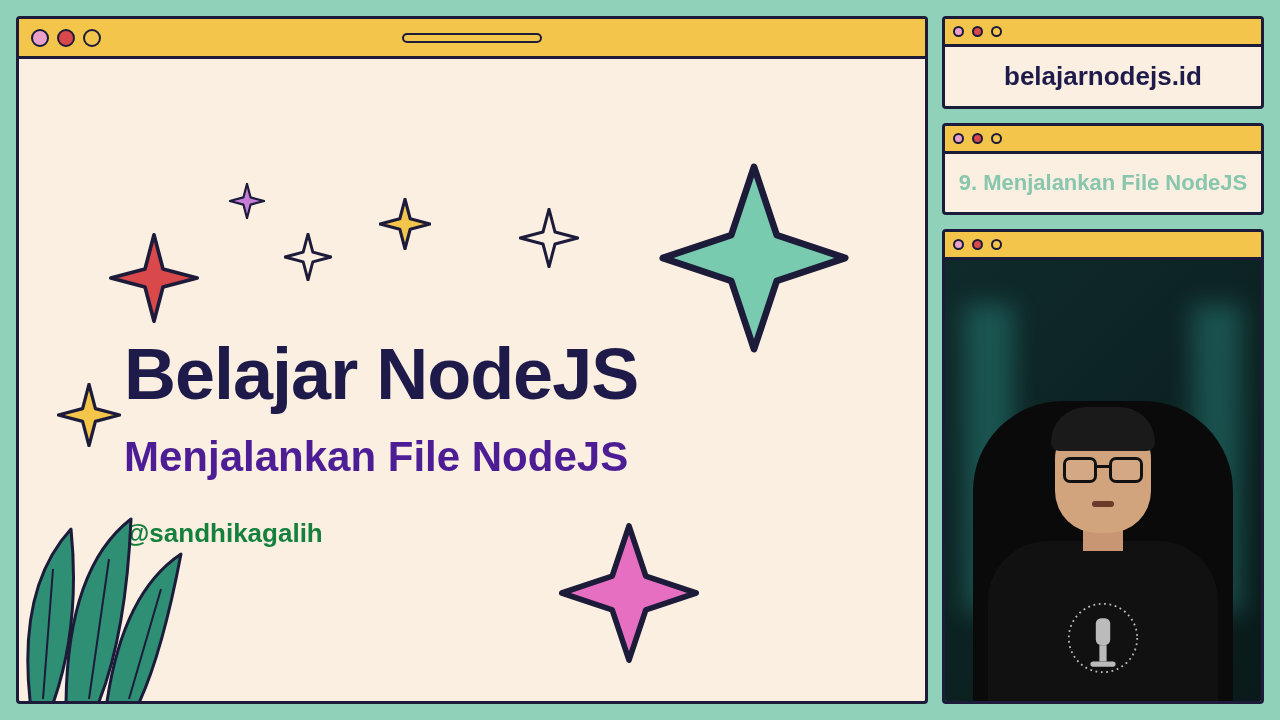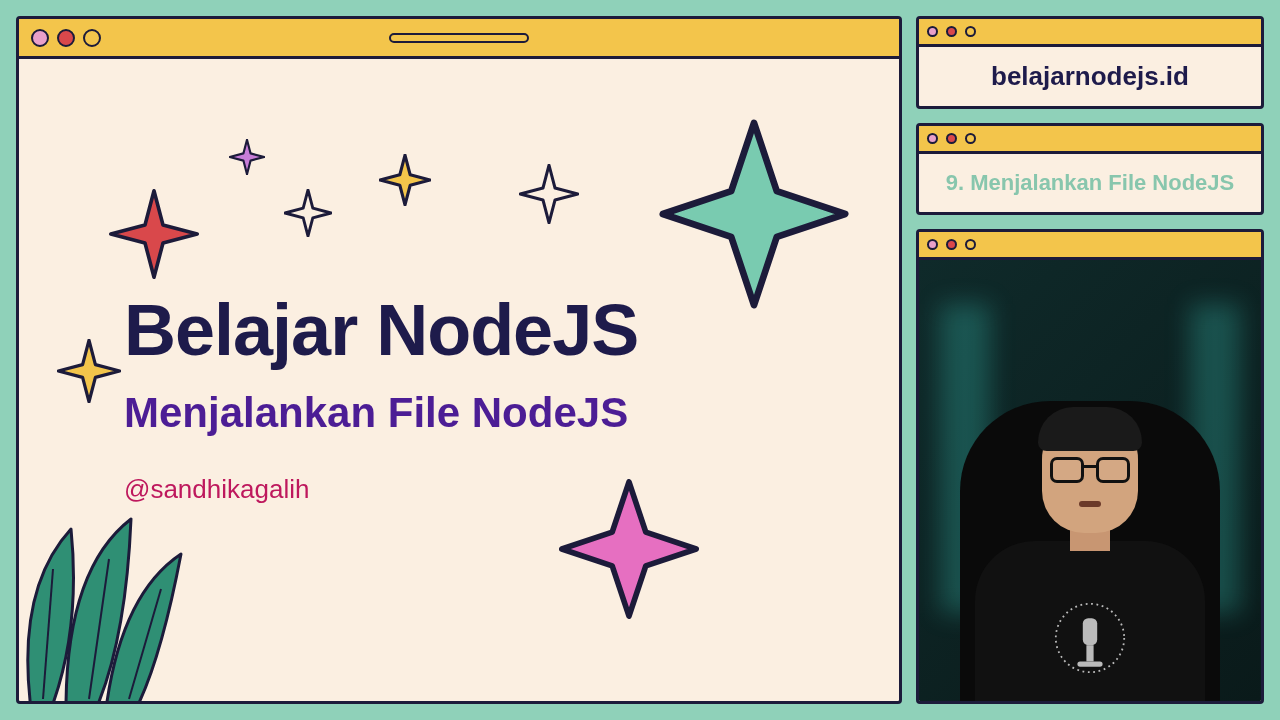--- a/index.html
+++ b/index.html
@@ -10,21 +10,21 @@
     font-family: -apple-system, BlinkMacSystemFont, "Segoe UI", Arial, sans-serif;
     overflow: hidden;
     position: relative;
   }
   .layout {
     display: flex;
     gap: 14px;
     padding: 16px;
     height: 100%;
   }
-  .side-col { width: 348px; display: flex; flex-direction: column; gap: 14px; }
+  .side-col { width: 322px; display: flex; flex-direction: column; gap: 14px; }
 
   .window {
     background: #FBEFE1;
     border: 3px solid #1C1B3A;
     border-radius: 4px;
     overflow: hidden;
     position: relative;
   }
   .titlebar {
     background: #F3C54B;
@@ -50,43 +50,43 @@
     position: absolute;
     left: 50%;
     transform: translateX(-50%);
     width: 140px; height: 10px;
     border: 2.5px solid #1C1B3A;
     border-radius: 6px;
     background: #F3C54B;
   }
 
   .main-window { flex: 1; display: flex; flex-direction: column; }
-  .main-body { flex: 1; position: relative; }
+  .main-body { flex: 1; position: relative; margin-top: 44px; }
 
   .hero-title {
     position: absolute;
     left: 105px; top: 230px;
     font-size: 72px;
     font-weight: 900;
     color: #1E1B4B;
     letter-spacing: -1px;
   }
   .hero-sub {
     position: absolute;
     left: 105px; top: 330px;
     font-size: 42px;
     font-weight: 700;
     color: #4c1d95;
   }
   .hero-handle {
     position: absolute;
     left: 105px; top: 415px;
     font-size: 26px;
-    font-weight: 400;
-    color: #be185d;
+    font-weight: 700;
+    color: #15803d;
   }
 
   
   .card-body {
     padding: 14px 12px;
     text-align: center;
   }
   .site-name {
     font-size: 26px;
     font-weight: 900;

